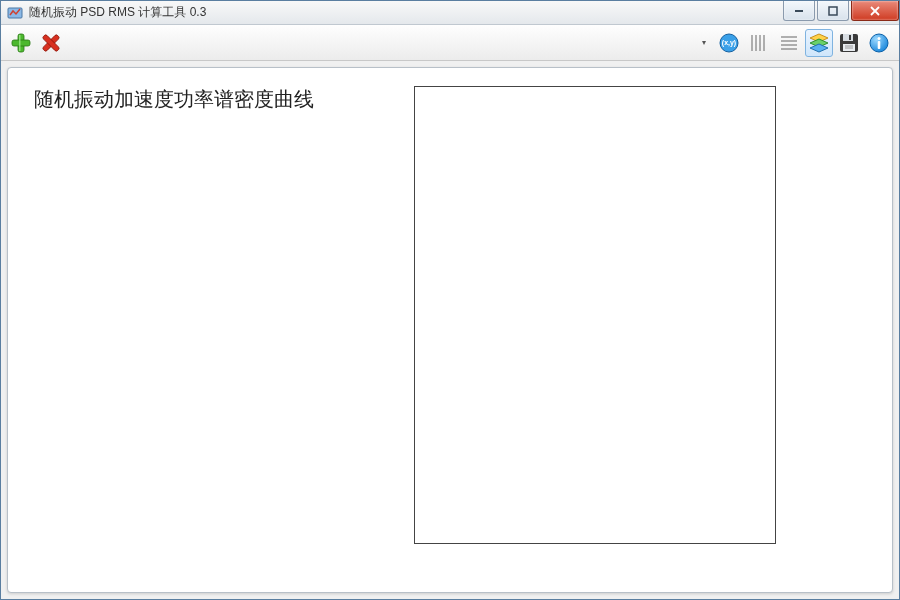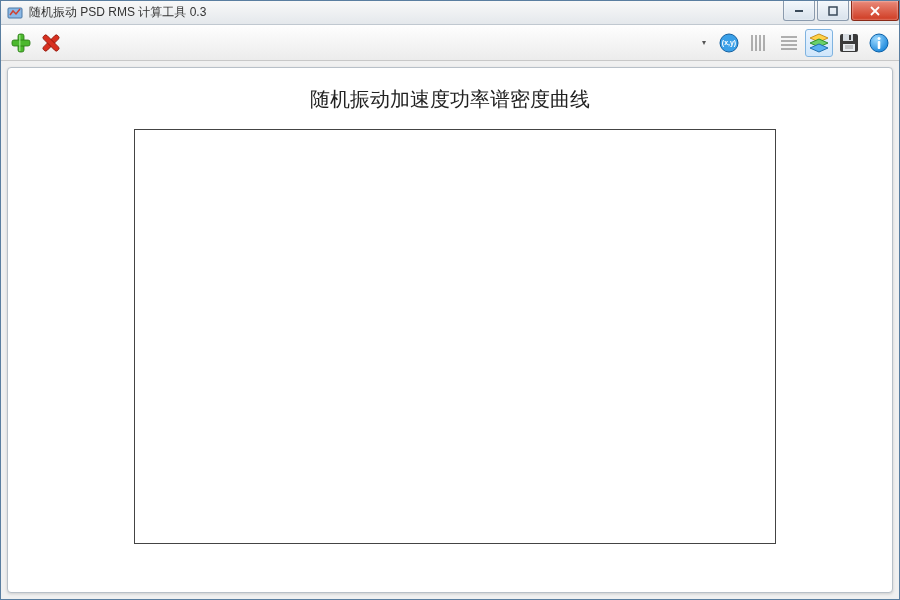--- a/index.html
+++ b/index.html
@@ -104,21 +104,20 @@
 }
 .panel {
   width: 100%;
   height: 100%;
   background: #fff;
   border: 1px solid #b8c0c8;
   border-radius: 4px;
   box-shadow: 0 1px 3px rgba(0,0,0,0.15);
   padding: 18px 26px 28px 26px;
   display: flex;
-  flex-direction: column;
 }
 .chart-title {
   text-align: center;
   font-size: 20px;
   color: #222;
   margin-bottom: 16px;
   font-weight: normal;
 }
 .plot-area {
   flex: 1;

